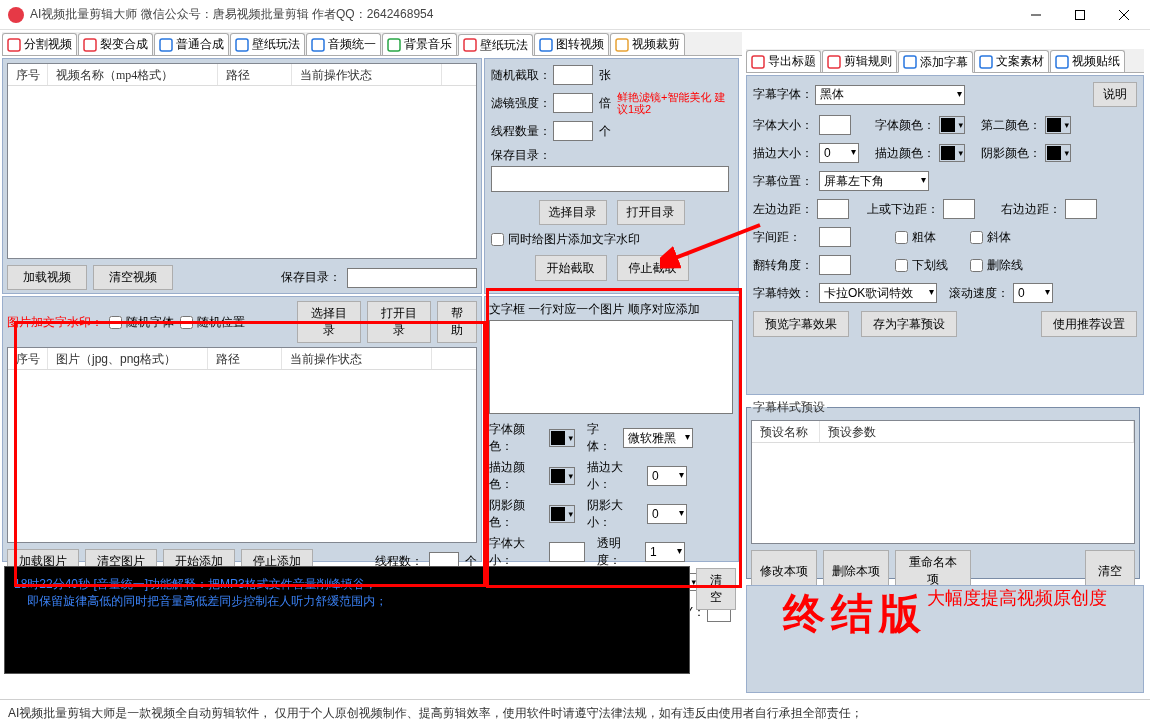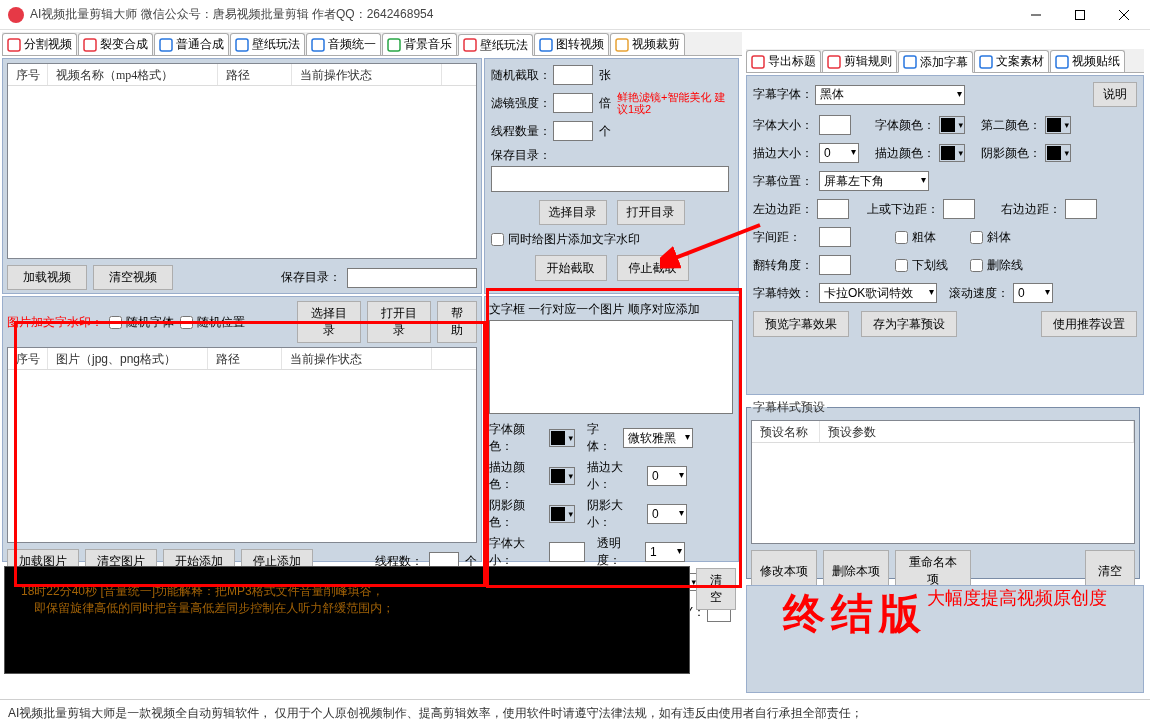--- a/index.html
+++ b/index.html
@@ -41,21 +41,21 @@
 
 .color-box{width:26px;height:18px;border:1px solid #7a7a7a;display:inline-flex;align-items:center;}
 .color-box .sw{width:14px;height:14px;background:#000;margin-left:1px;}
 .color-box::after{content:"▾";font-size:9px;margin-left:auto;margin-right:1px;}
 
 
 .red-box{position:absolute;border:3px solid red;pointer-events:none;}
 .arrow-red{position:absolute;pointer-events:none;}
 
 
-.console{background:#000;color:#a16207;font-size:12px;padding:16px;position:absolute;overflow:auto;}
+.console{background:#000;color:#3b82f6;font-size:12px;padding:9px;position:absolute;overflow:auto;}
 .console .line{white-space:pre;}
 
 
 .finalver{color:red;font-size:42px;font-weight:bold;text-align:center;letter-spacing:6px;}
 .finalsub{color:red;font-size:18px;text-align:center;}
 
 .hr-bottom{position:absolute;left:0;right:0;border-top:1px solid #cfcfcf;}
 </style>
 </head>
 <body>

